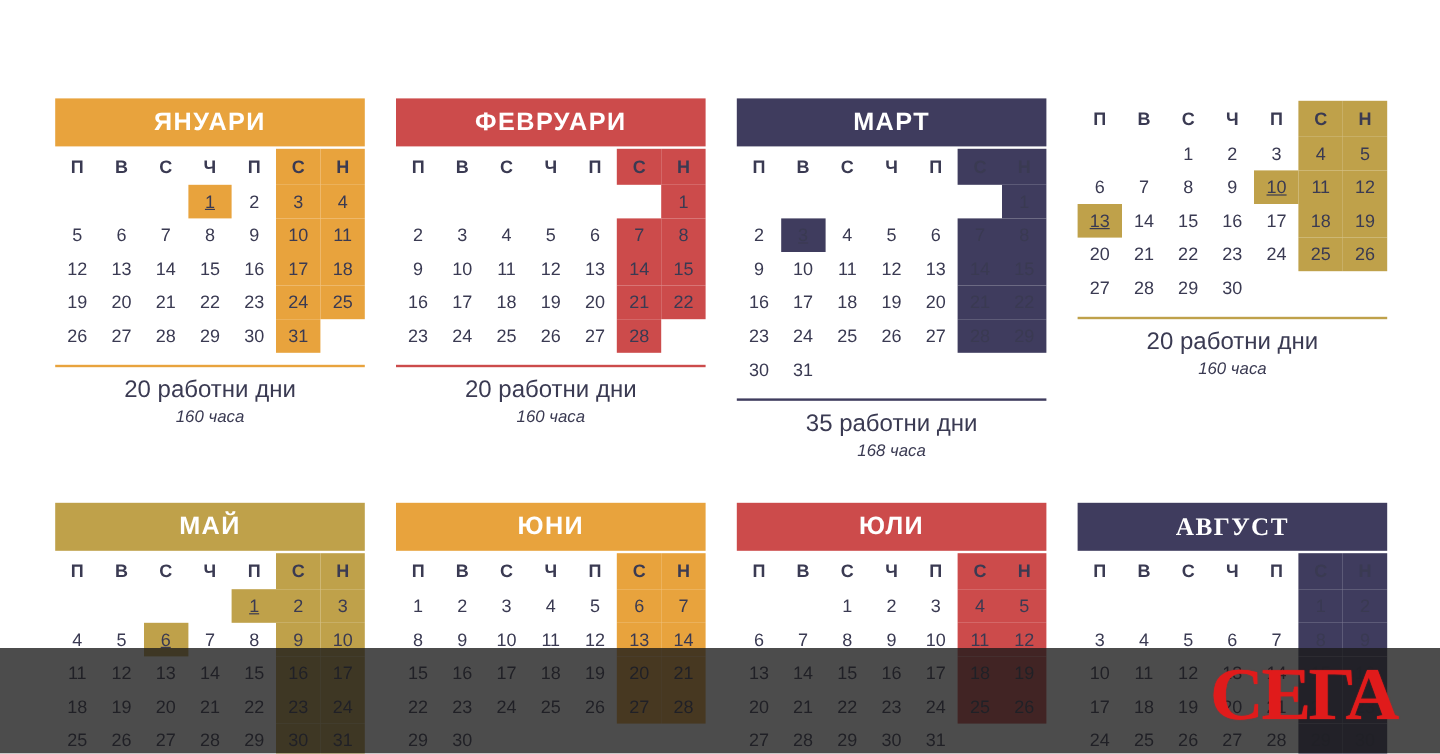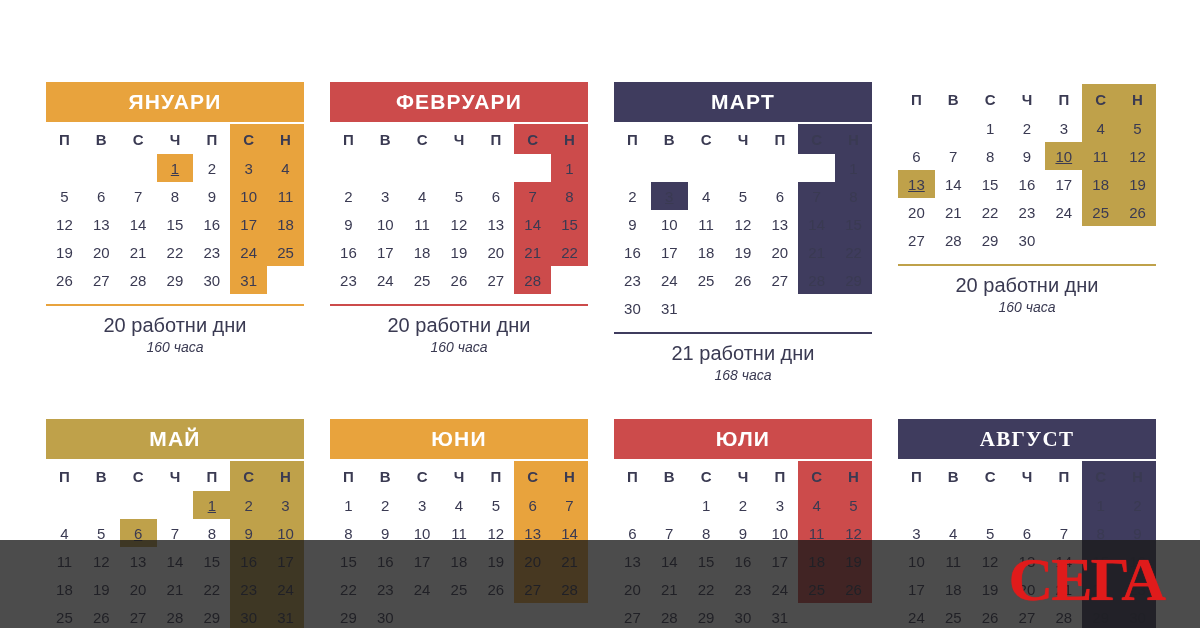--- a/index.html
+++ b/index.html
@@ -330,21 +330,21 @@
               <td class="empty"></td>
               <td class="empty"></td>
               <td class="empty"></td>
               <td class="empty"></td>
               <td class="empty"></td>
             </tr>
           </tbody>
         </table>
         <div class="rule" style="background: rgb(63, 60, 94);"></div>
         <div class="summary">
-          <div class="days">21 работни дни</div>
+          <div class="days">35 работни дни</div>
           <div class="hours">168 часа</div>
         </div>
       </div>
       <div class="month">
         <table class="cal">
           <thead>
             <tr>
               <th>П</th>
               <th>В</th>
               <th>С</th>

